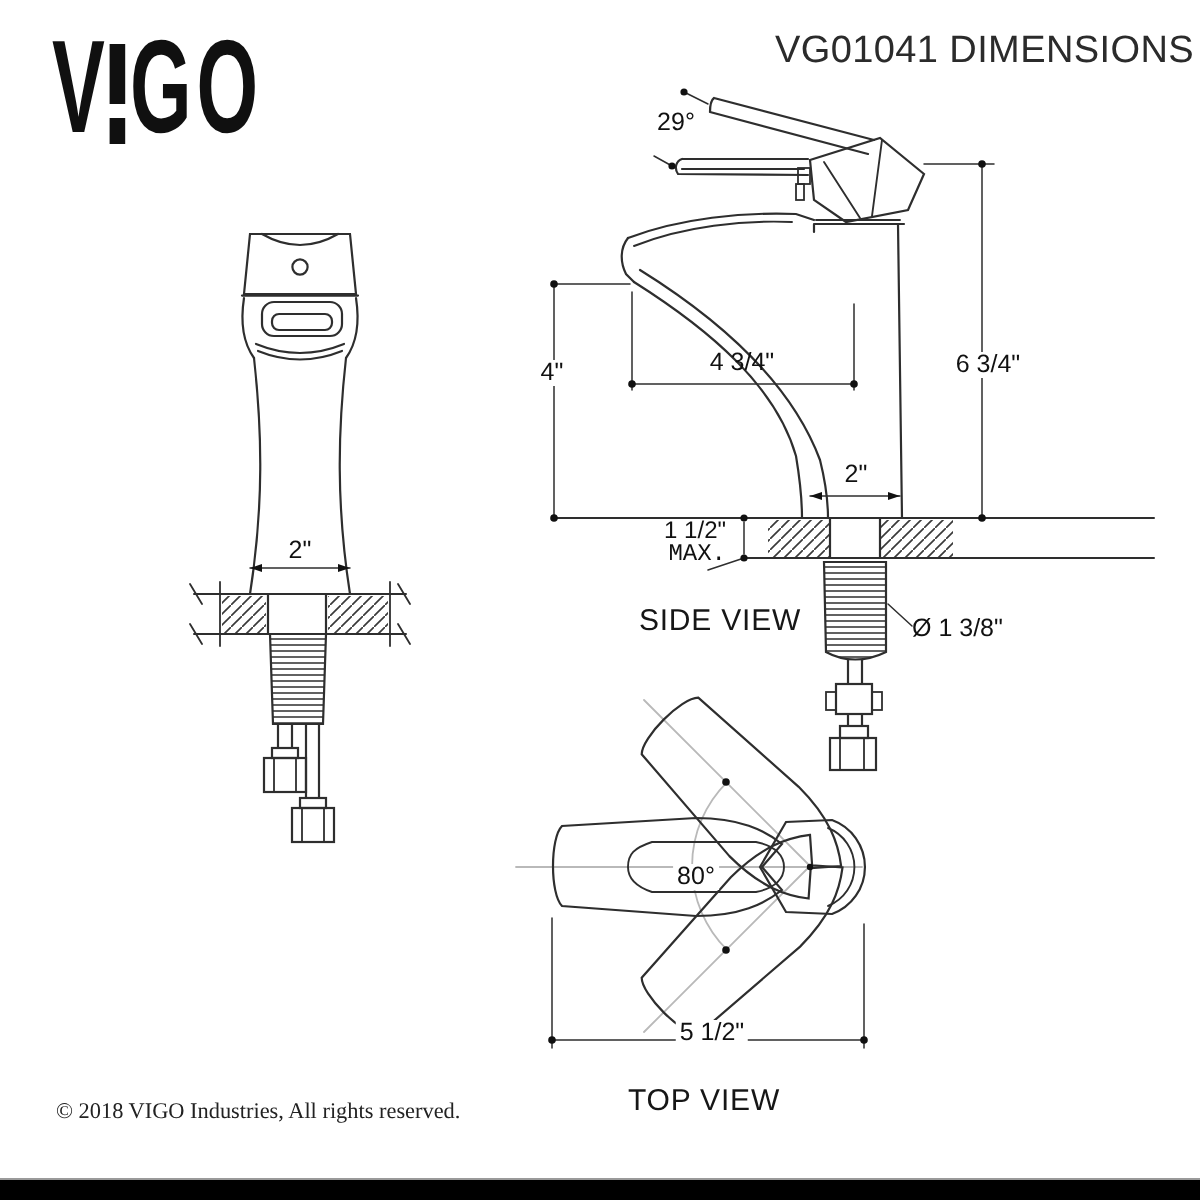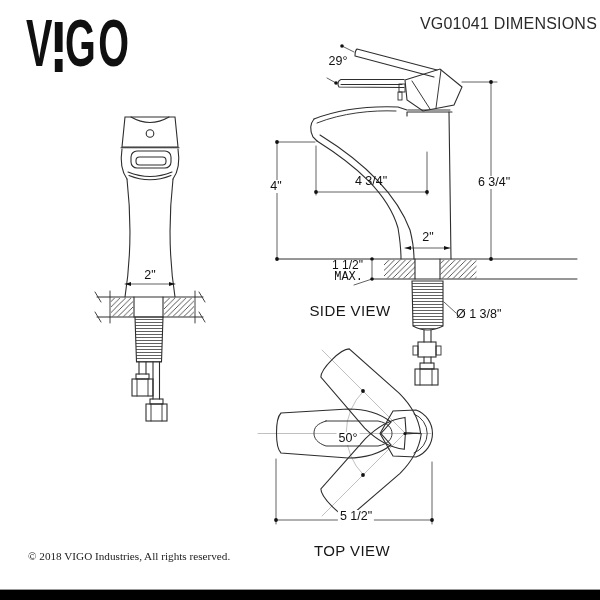--- a/index.html
+++ b/index.html
@@ -6,21 +6,21 @@
   #stage{position:relative;width:600px;height:600px;background:#ffffff;overflow:hidden;
          font-family:"Liberation Sans","DejaVu Sans",sans-serif;color:#111;}
   #drawing{position:absolute;left:0;top:0;}
   .lbl{position:absolute;white-space:nowrap;line-height:1.05;color:#111;}
   .dim{font-size:12.5px;}
   .dim-sm{font-size:12px;}
   .view-label{font-size:15px;letter-spacing:.4px;color:#161616;}
   .center{transform:translateX(-50%);}
   .right{transform:translateX(-100%);}
   .bg{background:#fff;padding:0 2px;}
-  .title{font-size:16px;letter-spacing:.2px;color:#2b2b2b;transform:translateX(-100%);}
+  .title{font-size:19px;letter-spacing:.2px;color:#2b2b2b;transform:translateX(-100%);}
   .copyright{font-size:11.2px;color:#222;}
   
   .logo{position:absolute;left:26px;top:10px;display:flex;gap:4px;
         transform:scaleX(.6);transform-origin:left top;}
   .logo .lt{font-size:66px;font-weight:bold;line-height:1;color:#101010;letter-spacing:0;}
   .logo .li{position:relative;width:13px;height:66px;display:inline-block;}
   .logo .li .stem{position:absolute;left:0;top:12px;width:13px;height:30px;background:#101010;}
   .logo .li .dot{position:absolute;left:0;top:49px;width:13px;height:13px;background:#101010;}
   .bottom-bar{position:absolute;left:0;top:589px;width:600px;height:11px;background:#000;
               border-top:1px solid #9a9a9a;}
@@ -194,22 +194,22 @@
 
   <div class="lbl dim center" style="left:150px;top:269px;">2"</div>
   <div class="lbl dim center" style="left:338px;top:55px;">29°</div>
   <div class="lbl dim center bg" style="left:276px;top:180px;">4"</div>
   <div class="lbl dim center" style="left:371px;top:175px;">4 3/4"</div>
   <div class="lbl dim center bg" style="left:494px;top:176px;">6 3/4"</div>
   <div class="lbl dim center" style="left:428px;top:231px;">2"</div>
   <div class="lbl dim-sm right" style="left:363px;top:259px;">1 1/2"</div>
   <div class="lbl dim-sm right" style="left:363px;top:271px;font-family:Liberation Mono, monospace;">MAX.</div>
   <div class="lbl dim" style="left:456px;top:308px;">Ø 1 3/8"</div>
-  <div class="lbl dim center bg" style="left:348px;top:432px;">50°</div>
+  <div class="lbl dim center bg" style="left:348px;top:432px;">80°</div>
   <div class="lbl dim center bg" style="left:356px;top:510px;">5 1/2"</div>
 
-  <div class="lbl view-label center" style="left:350px;top:303px;">SIDE VIEW</div>
+  <div class="lbl view-label center" style="left:360px;top:303px;">SIDE VIEW</div>
   <div class="lbl view-label center" style="left:352px;top:543px;">TOP VIEW</div>
 
   <div class="lbl copyright" style="left:28px;top:551px;font-family:Liberation Serif, serif;">© 2018 VIGO Industries, All rights reserved.</div>
   <div class="bottom-bar"></div>
 
 </div>
 
 </body></html>

